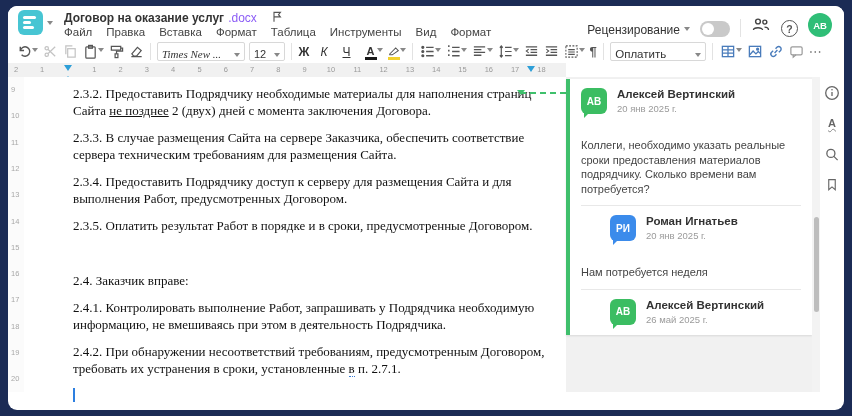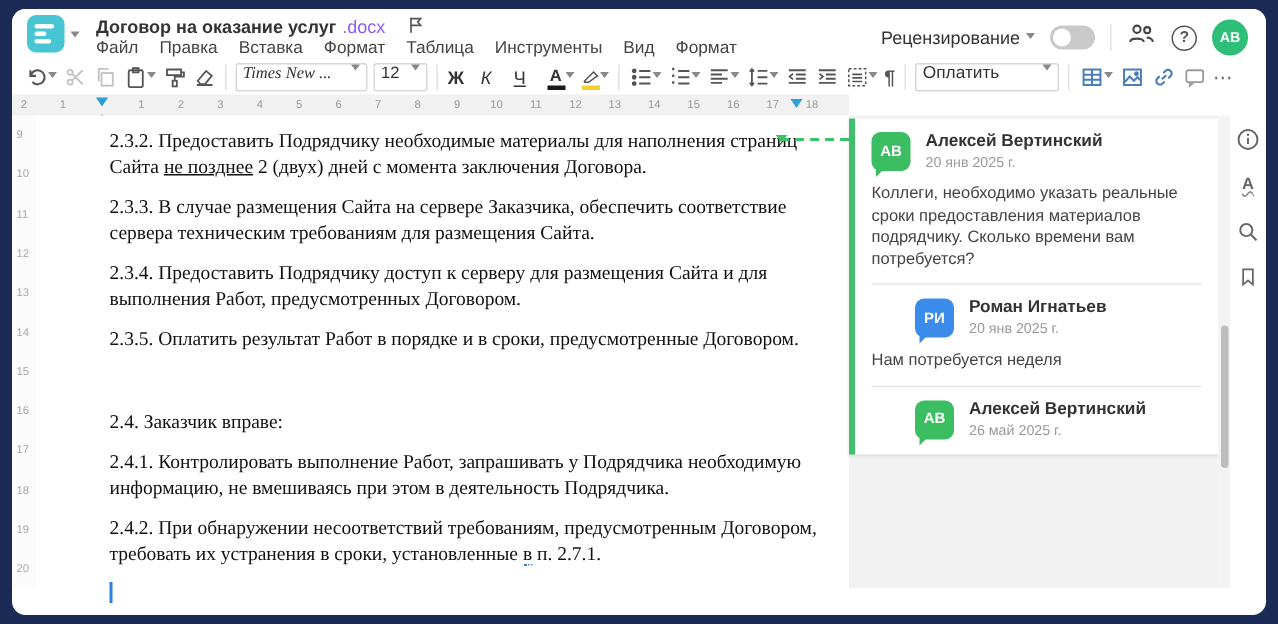--- a/index.html
+++ b/index.html
@@ -12,35 +12,35 @@
   .logo i{display:block;height:2.5px;border-radius:2px;background:#fff;}
   .logo i:nth-child(1){width:13px}.logo i:nth-child(2){width:8px}.logo i:nth-child(3){width:11px}
   .logo-caret{position:absolute;top:15px;left:39px;}
   .crt{width:0;height:0;border:3px solid transparent;border-top:4px solid #888;display:inline-block;vertical-align:middle;}
   .title-row{position:absolute;top:4px;left:56px;font-size:12px;color:#333;display:flex;align-items:center;gap:4px;}
   .title-row b{font-weight:bold;text-align:center;}
   .title-ext{color:#8b5cf6;}
   .flag{margin-left:10px;}
   .menu-row{position:absolute;top:20px;left:56px;display:flex;gap:14px;font-size:11.5px;color:#444;}
   .menu-row span{cursor:default;}
-  .tb-right{position:absolute;top:7px;right:12px;display:flex;align-items:center;gap:10px;}
+  .tb-right{position:absolute;top:7px;right:12px;display:flex;align-items:flex-end;gap:10px;}
   .review{font-size:12px;color:#333;display:flex;align-items:center;gap:4px;}
   .toggle{width:30px;height:16px;border-radius:9px;background:#c9c9c9;position:relative;}
   .toggle .knob{position:absolute;top:2px;left:2px;width:12px;height:12px;border-radius:50%;background:#fff;}
   .vsep{width:1px;height:18px;background:#e3e3e3;}
   .help{width:17px;height:17px;border-radius:50%;border:1.5px solid #555;color:#555;font-size:10.5px;font-weight:bold;display:flex;align-items:center;justify-content:center;box-sizing:border-box;}
   .avatar{width:24px;height:24px;border-radius:50%;background:#2fbe77;color:#fff;font-size:9.5px;font-weight:bold;display:flex;align-items:center;justify-content:center;}
 
   
   .toolbar{position:absolute;top:34px;left:0;right:0;height:23px;display:flex;align-items:center;padding-left:6px;}
   .tbtn{height:20px;display:flex;align-items:center;padding:0 2.5px;border-radius:2px;color:#555;}
   .tbtn svg{display:block;}
   .tbtn.dis{opacity:.35;}
   .sep{width:1px;height:17px;background:#e2e2e2;margin:0 4px;}
-  .combo{height:19px;border:1px solid #d8d8d8;border-radius:2px;display:flex;align-items:flex-start;padding:0 4px;margin:0 2px;color:#333;box-sizing:border-box;}
+  .combo{height:19px;border:1px solid #d8d8d8;border-radius:2px;display:flex;align-items:flex-end;padding:0 4px;margin:0 2px;color:#333;box-sizing:border-box;}
   .combo .crt{margin-left:auto;}
   .letter{font-size:12px;font-weight:bold;color:#333;width:17px;text-align:center;}
   .fontcolor{display:flex;flex-direction:column;align-items:center;line-height:10px;padding-top:2px;}
   .fontcolor .bar{width:12px;height:3px;background:#1a1a1a;margin-top:1px;}
   .hl .bar{background:#f2d12e;}
   .pilcrow{font-size:13px;color:#555;font-weight:bold;}
   .more{font-size:13px;color:#666;letter-spacing:1px;}
 
   
   .hruler{position:absolute;top:57px;left:0;right:278px;height:14px;background:#f1f1f1;border-bottom:1px solid #d9d9d9;font-size:7.5px;color:#9a9a9a;}
@@ -69,21 +69,21 @@
   .c-head{display:flex;align-items:flex-start;}
   .cavatar{width:26px;height:26px;border-radius:6px;color:#fff;font-size:10px;font-weight:bold;display:flex;align-items:center;justify-content:center;position:relative;flex:none;}
   .cavatar:after{content:"";position:absolute;left:3px;bottom:-4px;width:0;height:0;border-top:5px solid inherit;}
   .cav-green{background:#3bbd62;}
   .cav-green:after{border-top:5px solid #3bbd62;border-right:5px solid transparent;}
   .cav-blue{background:#3b8beb;}
   .cav-blue:after{border-top:5px solid #3b8beb;border-right:5px solid transparent;}
   .c-nm{margin-left:10px;}
   .c-name{font-size:11.5px;font-weight:bold;color:#333;}
   .c-date{font-size:9.5px;color:#9a9a9a;margin-top:3px;}
-  .c-text{font-size:11px;color:#444;line-height:14.5px;margin-top:8px;}
+  .c-text{font-size:11px;color:#444;line-height:14.5px;margin-top:24px;}
   .c-div{border-top:1px solid #e8e8e8;margin:9px 0 9px 0;}
   .reply{padding-left:29px;}
   .pill{display:inline-block;background:#e4e4e4;border-radius:9px;padding:1.5px 8px;font-size:10px;color:#555;}
 
   
   .scroll{position:absolute;left:804px;top:0;width:8px;bottom:0;background:#f3f3f3;}
   .thumb{position:absolute;left:1.5px;top:140px;width:5px;height:95px;border-radius:3px;background:#bdbdbd;}
   .rail{position:absolute;left:812px;top:0;right:0;bottom:0;background:#fff;}
   .rail .ric{position:absolute;left:50%;transform:translateX(-50%);color:#666;}
   .spellA{font-size:11px;color:#666;text-decoration:underline wavy #888 1px;font-weight:bold;}

